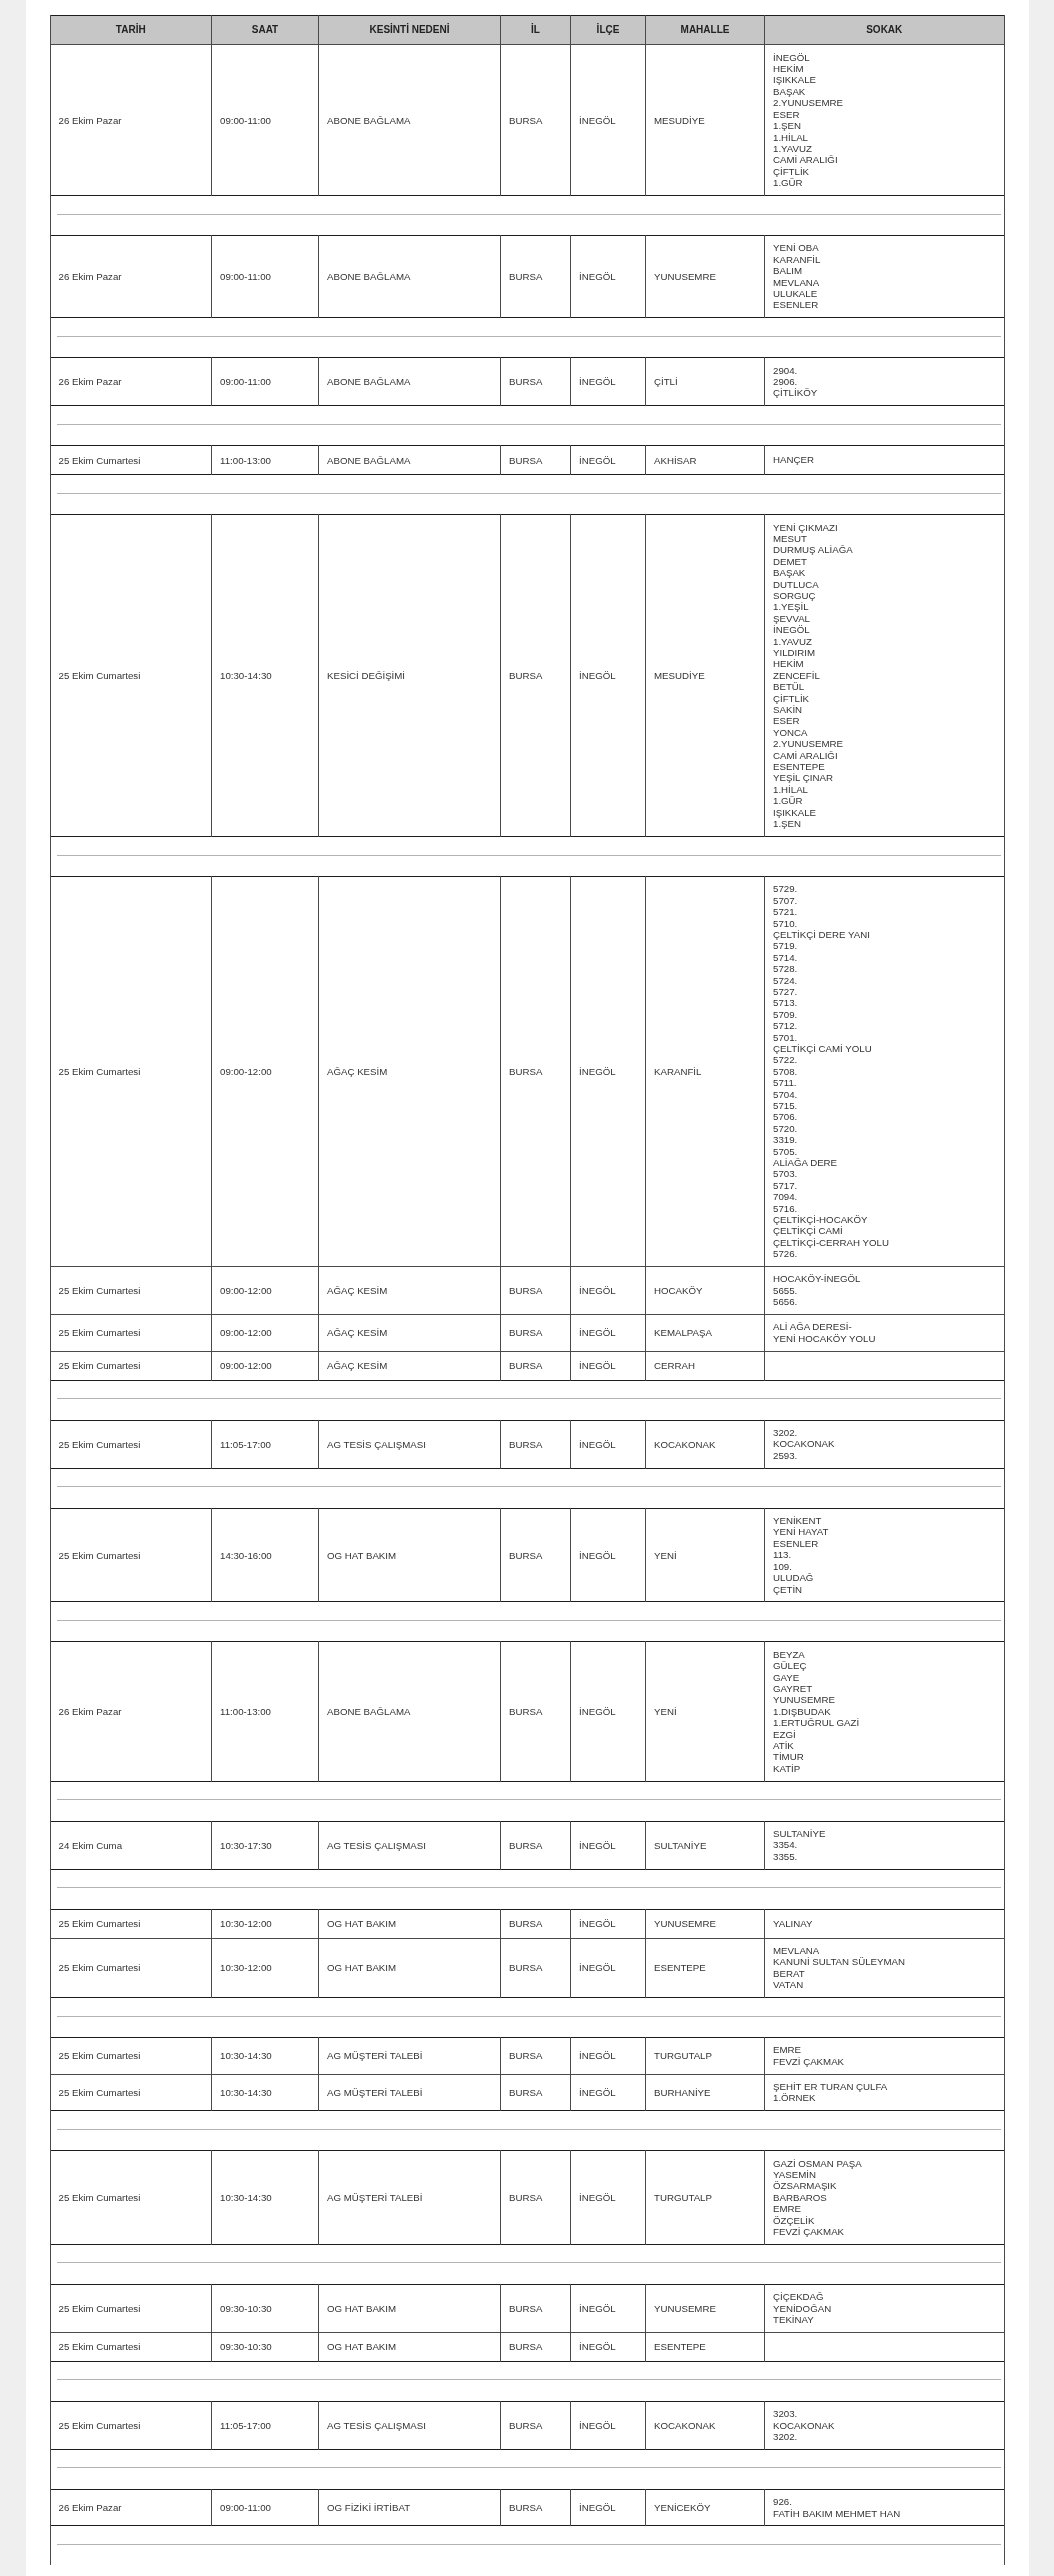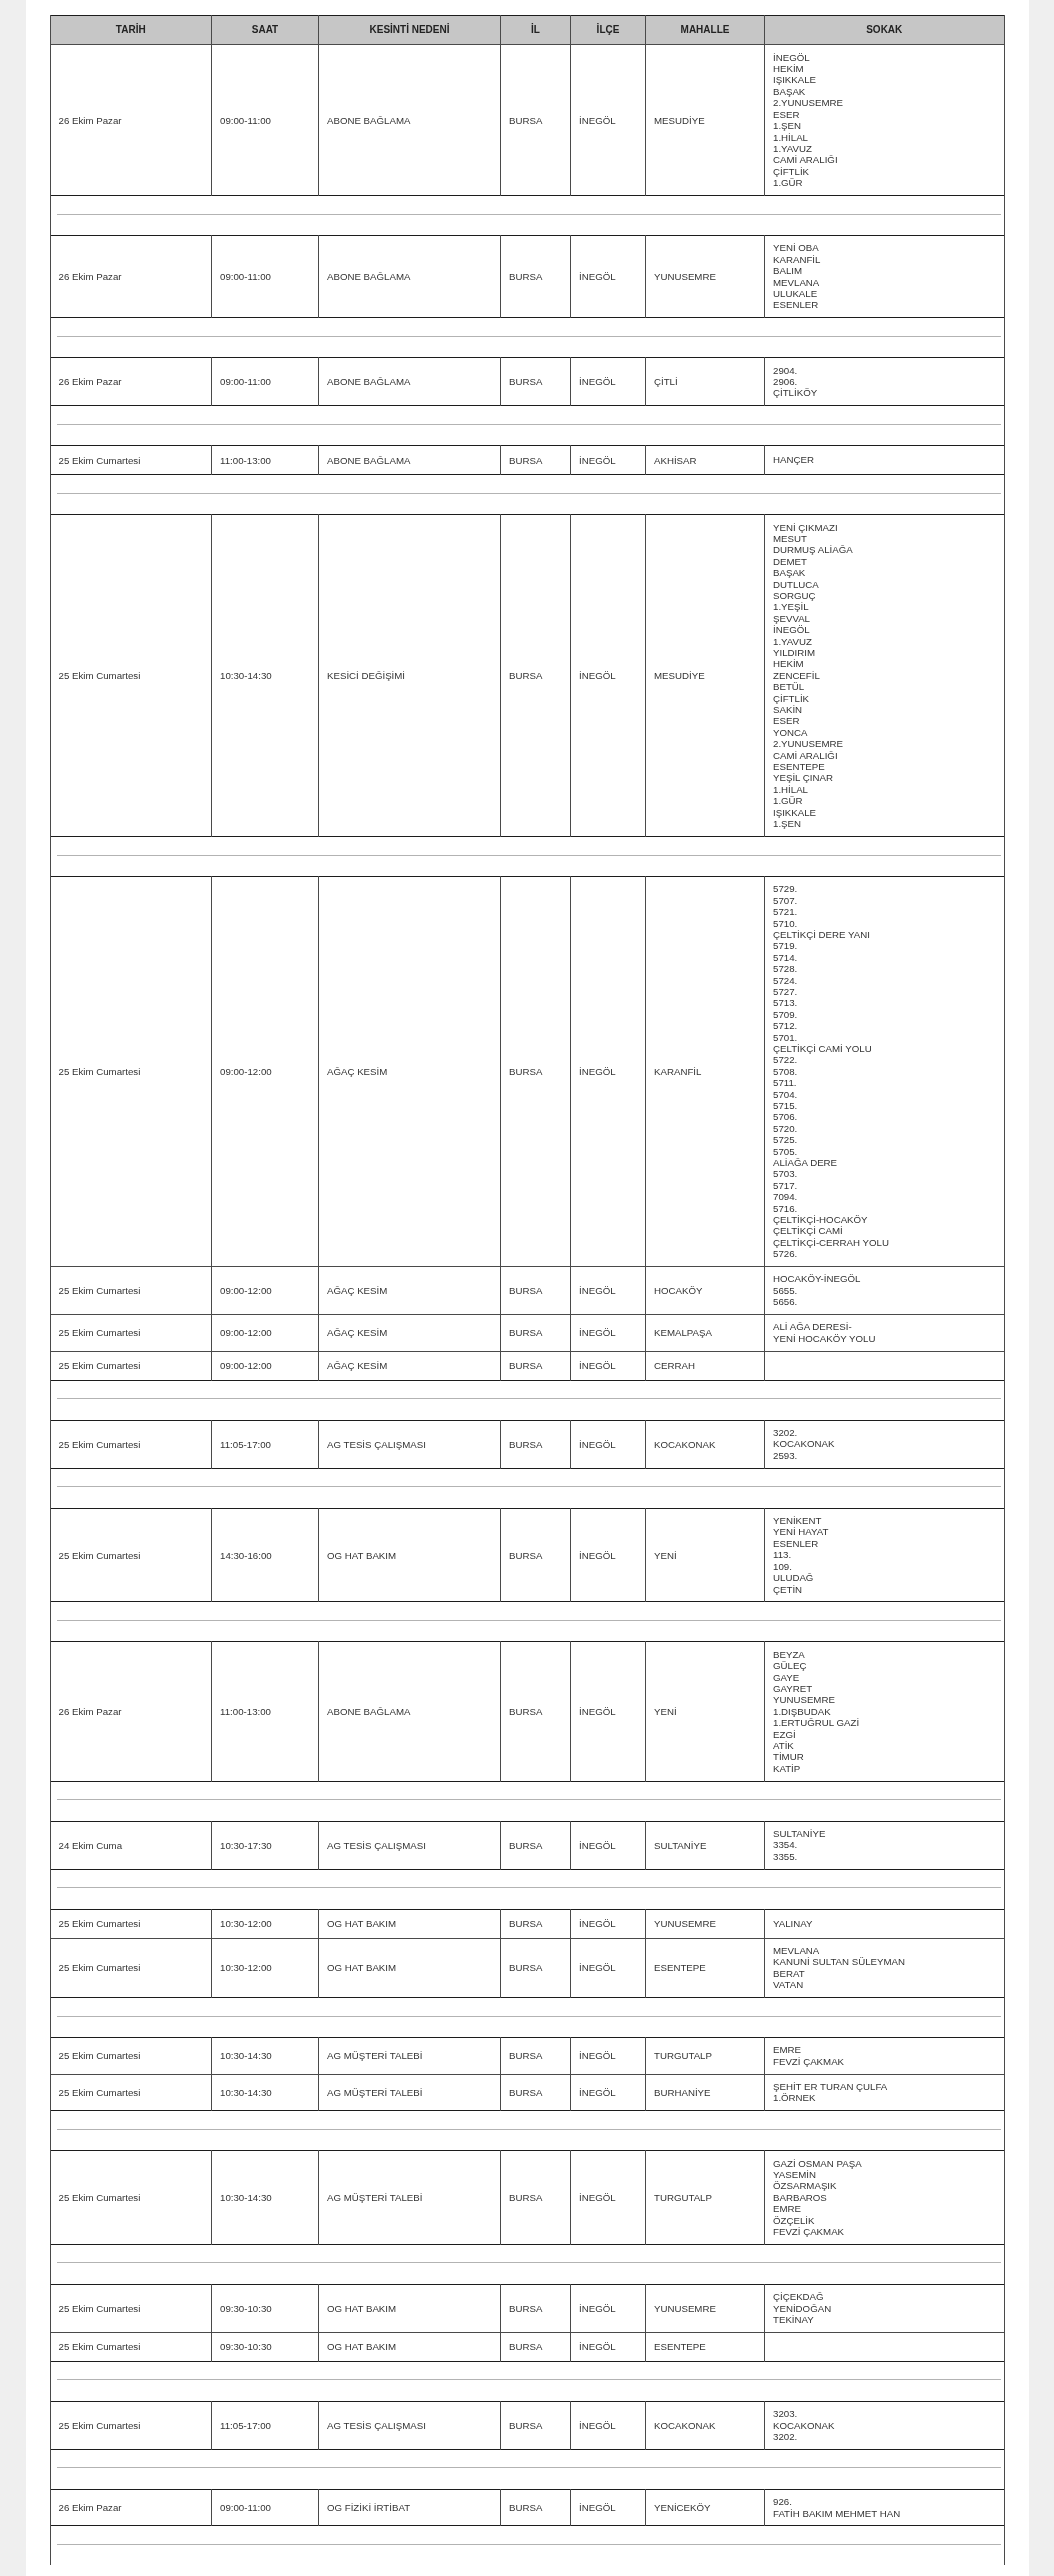--- a/index.html
+++ b/index.html
@@ -292,21 +292,21 @@
               <div class="street-line">5712.</div>
               <div class="street-line">5701.</div>
               <div class="street-line">ÇELTİKÇİ CAMİ YOLU</div>
               <div class="street-line">5722.</div>
               <div class="street-line">5708.</div>
               <div class="street-line">5711.</div>
               <div class="street-line">5704.</div>
               <div class="street-line">5715.</div>
               <div class="street-line">5706.</div>
               <div class="street-line">5720.</div>
-              <div class="street-line">5725.</div>
+              <div class="street-line">3319.</div>
               <div class="street-line">5705.</div>
               <div class="street-line">ALİAĞA DERE</div>
               <div class="street-line">5703.</div>
               <div class="street-line">5717.</div>
               <div class="street-line">7094.</div>
               <div class="street-line">5716.</div>
               <div class="street-line">ÇELTİKÇİ-HOCAKÖY</div>
               <div class="street-line">ÇELTİKÇİ CAMİ</div>
               <div class="street-line">ÇELTİKÇİ-CERRAH YOLU</div>
               <div class="street-line">5726.</div>

